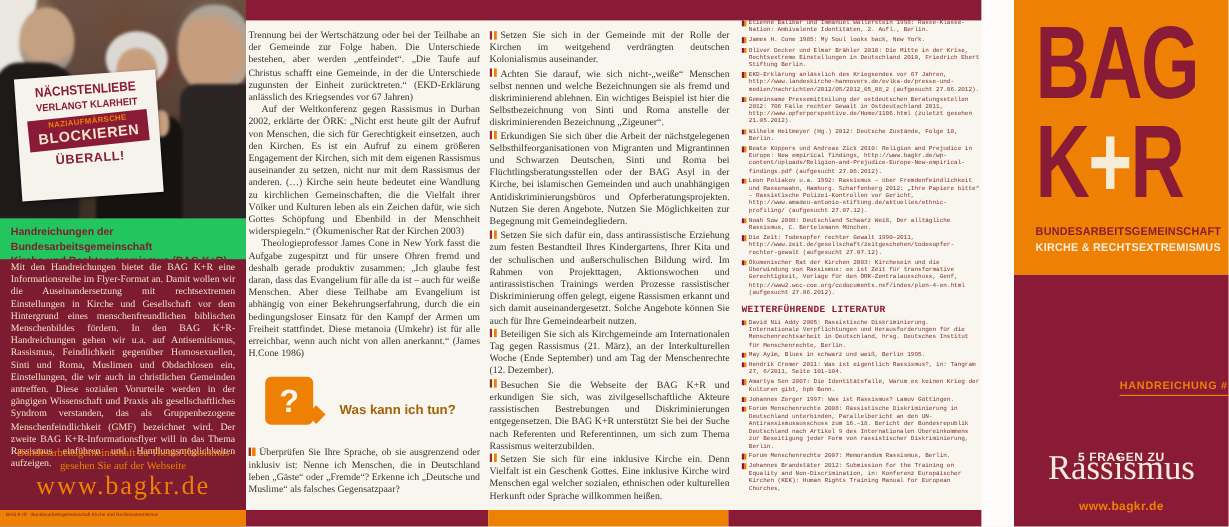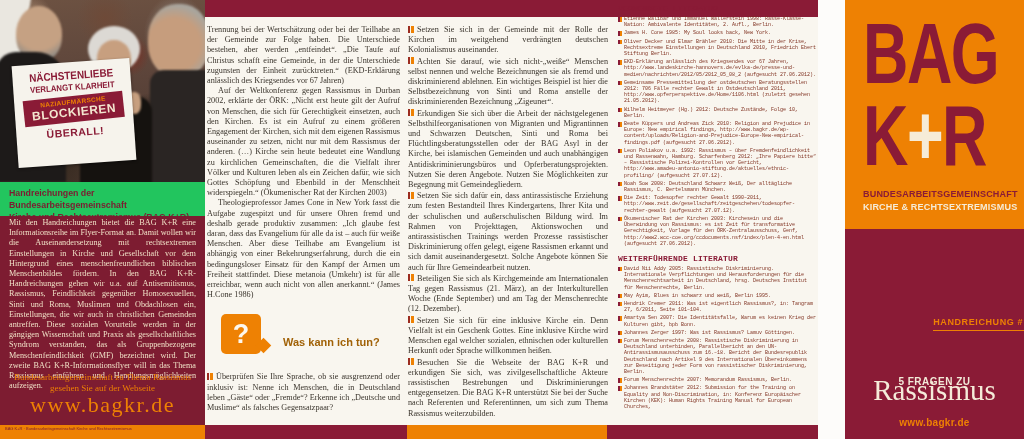--- a/index.html
+++ b/index.html
@@ -175,22 +175,22 @@
   </div>
 
   <div class="col col2">
     <div>
 
     <p class="bullet">Setzen Sie sich in der Gemeinde mit der Rolle der Kirchen im weitgehend verdrängten deutschen Kolonialismus auseinander.</p>
         <p class="bullet">Achten Sie darauf, wie sich nicht-„weiße“ Menschen selbst nennen und welche Bezeichnungen sie als fremd und diskriminierend ablehnen. Ein wichtiges Beispiel ist hier die Selbstbezeichnung von Sinti und Roma anstelle der diskriminierenden Bezeichnung „Zigeuner“.</p>
         <p class="bullet">Erkundigen Sie sich über die Arbeit der nächstgelegenen Selbsthilfeorganisationen von Migranten und Migrantinnen und Schwarzen Deutschen, Sinti und Roma bei Flüchtlingsberatungsstellen oder der BAG Asyl in der Kirche, bei islamischen Gemeinden und auch unabhängigen Antidiskriminierungsbüros und Opferberatungsprojekten. Nutzen Sie deren Angebote. Nutzen Sie Möglichkeiten zur Begegnung mit Gemeindegliedern.</p>
         <p class="bullet">Setzen Sie sich dafür ein, dass antirassistische Erziehung zum festen Bestandteil Ihres Kindergartens, Ihrer Kita und der schulischen und außerschulischen Bildung wird. Im Rahmen von Projekttagen, Aktionswochen und antirassistischen Trainings werden Prozesse rassistischer Diskriminierung offen gelegt, eigene Rassismen erkannt und sich damit auseinandergesetzt. Solche Angebote können Sie auch für Ihre Gemeindearbeit nutzen.</p>
         <p class="bullet">Beteiligen Sie sich als Kirchgemeinde am Internationalen Tag gegen Rassismus (21. März), an der Interkulturellen Woche (Ende September) und am Tag der Menschenrechte (12. Dezember).</p>
+        <p class="bullet">Besuchen Sie die Webseite der BAG K+R und erkundigen Sie sich, was zivilgesellschaftliche Akteure rassistischen Bestrebungen und Diskriminierungen entgegensetzen. Die BAG K+R unterstützt Sie bei der Suche nach Referenten und Referentinnen, um sich zum Thema Rassismus weiterzubilden.</p>
         <p class="bullet">Setzen Sie sich für eine inklusive Kirche ein. Denn Vielfalt ist ein Geschenk Gottes. Eine inklusive Kirche wird Menschen egal welcher sozialen, ethnischen oder kulturellen Herkunft oder Sprache willkommen heißen.</p>
-        <p class="bullet">Besuchen Sie die Webseite der BAG K+R und erkundigen Sie sich, was zivilgesellschaftliche Akteure rassistischen Bestrebungen und Diskriminierungen entgegensetzen. Die BAG K+R unterstützt Sie bei der Suche nach Referenten und Referentinnen, um sich zum Thema Rassismus weiterzubilden.</p>
       </div>
   </div>
 
   <div class="col col3">
     <h3 class="lit-h">VERWENDETE LITERATUR</h3>
     <div>
 
     <p class="lit-item">Etienne Balibar und Immanuel Wallerstein 1998: Rasse-Klasse-Nation: Ambivalente Identitäten, 2. Aufl., Berlin.</p>
         <p class="lit-item">James H. Cone 1985: My Soul looks back, New York.</p>
         <p class="lit-item">Oliver Decker und Elmar Brähler 2010: Die Mitte in der Krise, Rechtsextreme Einstellungen in Deutschland 2010, Friedrich Ebert Stiftung Berlin.</p>

